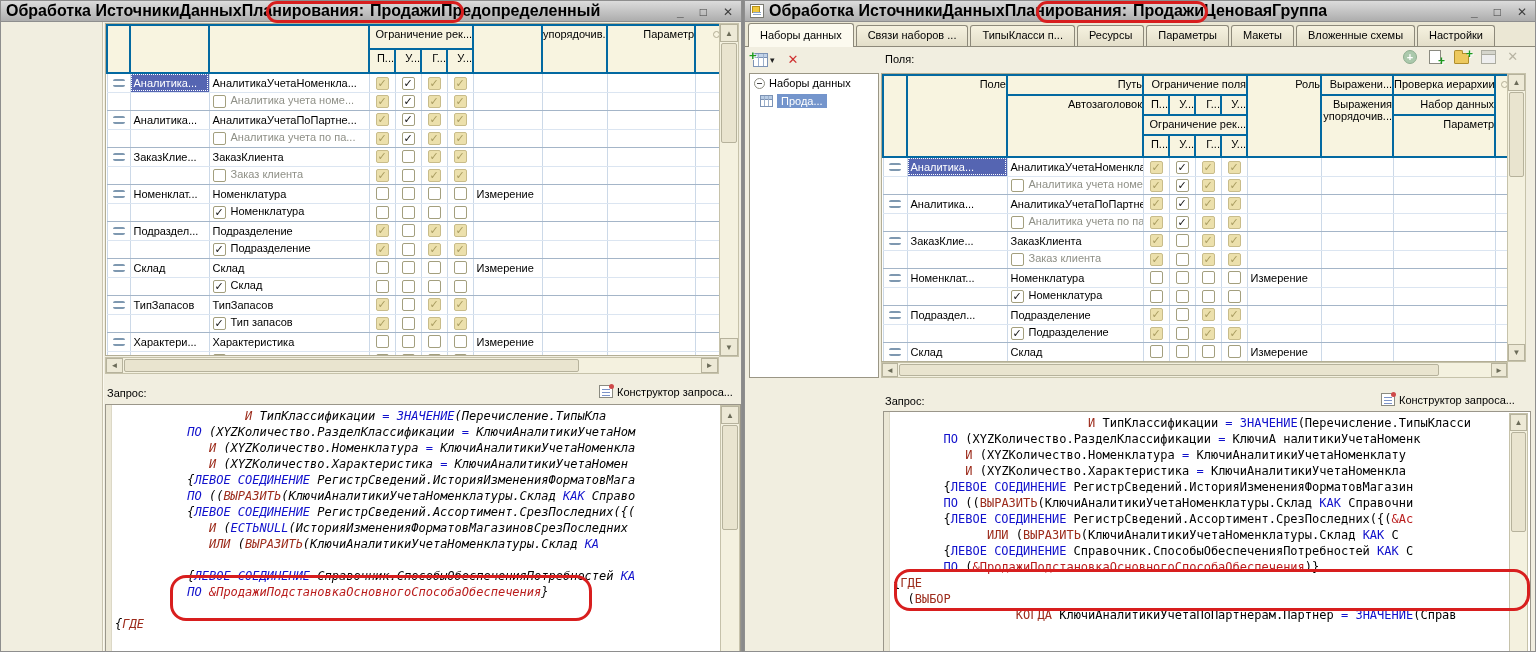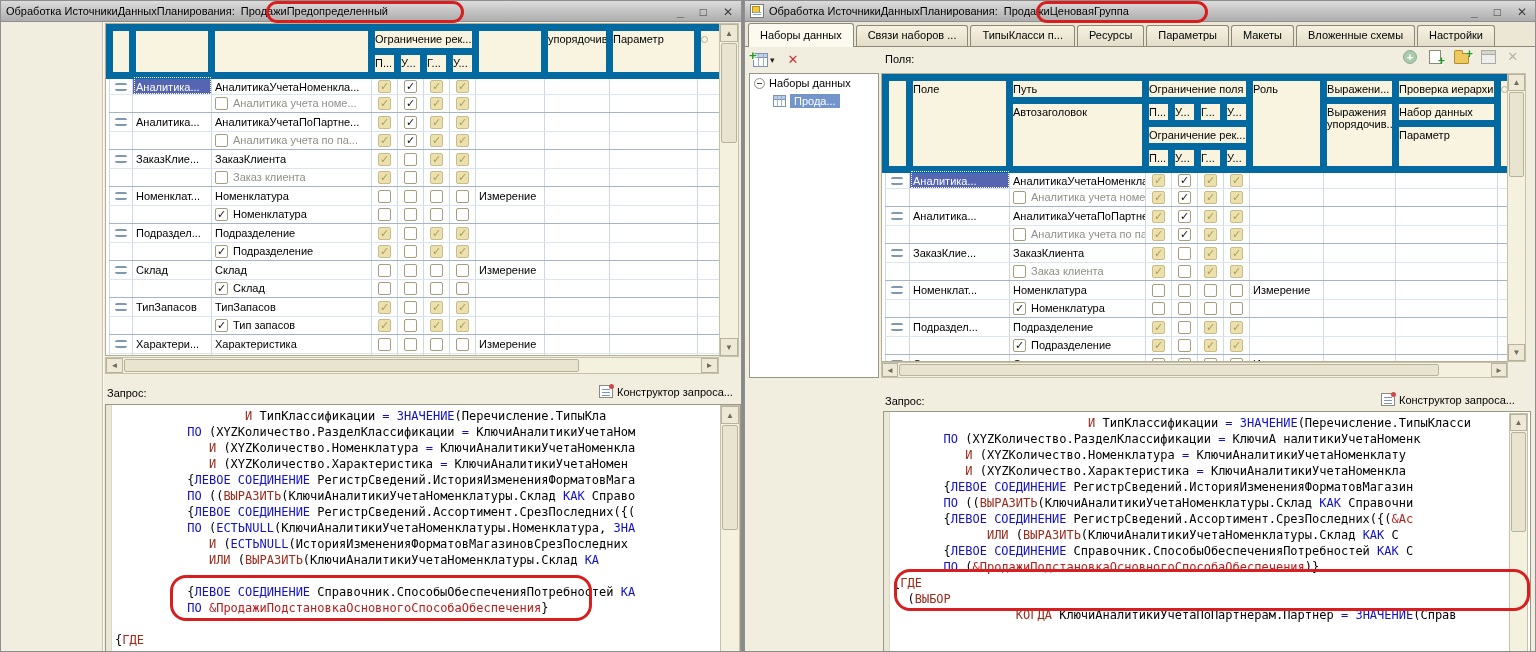--- a/index.html
+++ b/index.html
@@ -7,21 +7,21 @@
   .screen{position:relative;width:1536px;height:652px;overflow:hidden;
     font-family:"Liberation Sans","DejaVu Sans",sans-serif;font-size:11px;color:#000;background:#8a8a8a;}
   .win{position:absolute;top:0;height:652px;background:#f1eee0;border:1px solid #8e8e8e;overflow:hidden;}
   .win-left{left:0;width:742px;}
   .win-right{left:744px;width:792px;}
 
   
   .titlebar{position:absolute;left:0;top:0;right:0;height:21px;
     background:linear-gradient(#dcdcdc,#adadad);border-bottom:1px solid #8e8e8e;
     display:flex;align-items:center;padding:0 5px;gap:5px;}
-  .titlebar .ttl{font-weight:normal;font-size:11px;white-space:nowrap;overflow:hidden;}
+  .titlebar .ttl{font-weight:bold;font-size:16px;white-space:nowrap;overflow:hidden;}
   .ttl-gap{display:inline-block;width:6px;}
   .winbtns{position:absolute;right:8px;top:0;height:21px;display:flex;align-items:center;gap:16px;}
   .wbtn{color:#3d3d3d;font-weight:bold;font-size:12px;line-height:10px;cursor:default;}
   .formicon{width:14px;height:14px;background:#fff;border:1px solid #7a7a72;position:relative;flex:none;}
   .formicon::before{content:"";position:absolute;left:1px;top:1px;width:6px;height:5px;background:#f0c83c;border:1px solid #b89018;}
   .formicon::after{content:"";position:absolute;left:2px;bottom:2px;right:2px;height:1px;background:#8aa4c8;box-shadow:0 -2px 0 #8aa4c8;}
 
   
   .tabbar{position:absolute;left:0;right:0;top:21px;height:25px;background:#ebe7d4;
     border-bottom:1px solid #8d897a;display:flex;align-items:flex-end;padding:2px 0 0 3px;}
@@ -57,22 +57,22 @@
   .exp{width:11px;height:11px;border:1px solid #8c8c80;border-radius:50%;margin:0 4px;position:relative;flex:none;}
   .exp::after{content:"";position:absolute;left:2px;right:2px;top:4px;height:1px;background:#444;}
   .ic-dataset{width:13px;height:12px;background:#fff;border:1px solid #7c93b5;margin-right:4px;flex:none;position:relative;}
   .ic-dataset::before{content:"";position:absolute;left:0;top:0;right:0;height:3px;background:#b9cde6;border-bottom:1px solid #7c93b5;}
   .ic-dataset::after{content:"";position:absolute;left:3px;top:0;bottom:0;width:1px;background:#9db1cc;box-shadow:4px 0 0 #9db1cc;}
   .tree-sel{background:#7495cc;color:#fff;padding:1px 4px;}
 
   
   .tblwrap{position:absolute;background:#fff;overflow:hidden;border:1px solid #b3ae95;}
   table.ftable{table-layout:fixed;border-collapse:collapse;}
-  .ftable th{background:#f8f4e0;border:7px solid #0369a1;font-weight:normal;font-size:11px;
-    text-align:left;padding:2px 0;vertical-align:top;white-space:nowrap;overflow:hidden;}
+  .ftable th{background:#f8f4e0;border:2px solid #0369a1;font-weight:normal;font-size:11px;
+    text-align:right;padding:2px 0;vertical-align:top;white-space:nowrap;overflow:hidden;}
   .ftable td{border-left:1px solid #ccd9e8;border-right:1px solid #ccd9e8;background:#fff;
     padding:1px 3px;white-space:nowrap;overflow:hidden;font-size:11px;vertical-align:middle;}
   tr.r-main{height:19px;padding-left:8px;} tr.r-sub{height:18px;}
   tr.r-main td{border-bottom:1px solid #dbe5f1;}
   tr.r-sub td{border-bottom:1px solid #a4b5c8;}
   td.c-cb,th.c-cb{text-align:center;padding:0;}
   td.sel{background:#5565b2;color:#fff;outline:1px dotted #fff;outline-offset:-2px;}
   .subl{margin-left:5px;} .subl.gray{color:#8f9087;}
   .handle{display:inline-block;width:12px;height:8px;border-top:2px solid #7e98b0;border-bottom:2px solid #7e98b0;border-radius:2px;margin-left:2px;}
   .cb{display:inline-block;width:13px;height:13px;border:1px solid #a39f7e;background:#fff;border-radius:2px;position:relative;vertical-align:middle;}
@@ -374,31 +374,30 @@
       <div class="sbbtn" style="left:0;top:0;width:17px;height:15px;">◄</div>
       <div class="sbthumb" style="left:18px;top:1px;width:455px;height:13px;"></div>
       <div class="sbbtn" style="right:0;top:0;width:17px;height:15px;">►</div>
     </div>
 
     <div class="qlabel" style="left:106px;top:386px;">Запрос:</div>
     <div class="qclink" style="left:598px;top:384px;">
       <span class="icon ic-qc"></span>
       <span>Конструктор запроса...</span>
     </div>
-    <div class="qbox" style="left:104px;top:403px;width:636px;height:249px;">
+    <div class="qbox" style="left:104px;top:403px;width:636px;height:249px;font-style:italic;">
       <div class="qstrip"></div>
       <div class="qpre">
           <div class="qline"><span>                  </span><span class="q-r">И</span><span> ТипКлассификации </span><span class="q-b">=</span><span> </span><span class="q-b">ЗНАЧЕНИЕ</span><span>(Перечисление.ТипыКла</span></div>
           <div class="qline"><span>          </span><span class="q-b">ПО</span><span> (XYZКоличество.РазделКлассификации </span><span class="q-b">=</span><span> КлючиАналитикиУчетаНом</span></div>
           <div class="qline"><span>             </span><span class="q-r">И</span><span> (XYZКоличество.Номенклатура </span><span class="q-b">=</span><span> КлючиАналитикиУчетаНоменкла</span></div>
           <div class="qline"><span>             </span><span class="q-r">И</span><span> (XYZКоличество.Характеристика </span><span class="q-b">=</span><span> КлючиАналитикиУчетаНомен</span></div>
           <div class="qline"><span>          {</span><span class="q-b">ЛЕВОЕ СОЕДИНЕНИЕ</span><span> РегистрСведений.ИсторияИзмененияФорматовМага</span></div>
           <div class="qline"><span>          </span><span class="q-b">ПО</span><span> ((</span><span class="q-r">ВЫРАЗИТЬ</span><span>(КлючиАналитикиУчетаНоменклатуры.Склад </span><span class="q-b">КАК</span><span> Справо</span></div>
           <div class="qline"><span>          {</span><span class="q-b">ЛЕВОЕ СОЕДИНЕНИЕ</span><span> РегистрСведений.Ассортимент.СрезПоследних({(</span></div>
-          <div class="qline"><span>          </span><span class="q-b">ПО</span><span> (</span><span class="q-b">ЕСТЬNULL</span><span>(КлючиАналитикиУчетаНоменклатуры.Номенклатура, </span><span class="q-b">ЗНА</span></div>
           <div class="qline"><span>             </span><span class="q-r">И</span><span> (</span><span class="q-b">ЕСТЬNULL</span><span>(ИсторияИзмененияФорматовМагазиновСрезПоследних</span></div>
           <div class="qline"><span>             </span><span class="q-r">ИЛИ</span><span> (</span><span class="q-r">ВЫРАЗИТЬ</span><span>(КлючиАналитикиУчетаНоменклатуры.Склад </span><span class="q-b">КА</span></div>
           <div class="qline">&nbsp;</div>
           <div class="qline"><span>          {</span><span class="q-b">ЛЕВОЕ СОЕДИНЕНИЕ</span><span> Справочник.СпособыОбеспеченияПотребностей </span><span class="q-b">КА</span></div>
           <div class="qline"><span>          </span><span class="q-b">ПО</span><span> </span><span class="q-p">&amp;ПродажиПодстановкаОсновногоСпособаОбеспечения</span><span>}</span></div>
           <div class="qline">&nbsp;</div>
           <div class="qline"><span>{</span><span class="q-r">ГДЕ</span></div>
         </div>
     </div>
     <div class="sb" style="left:719px;top:404px;width:20px;height:248px;">
@@ -440,21 +439,21 @@
       <span class="icon ic-folder" style="margin-left:10px;"></span>
       <span class="icon ic-grid-gray" style="margin-left:9px;"></span>
       <span class="icon ic-x-gray" style="margin-left:8px;">✕</span>
     </div>
 
     <div class="tree" style="left:4px;top:72px;width:130px;height:305px;">
       <div class="tree-row">
         <span class="exp"></span>
         <span>Наборы данных</span>
       </div>
-      <div class="tree-row" style="padding-left:23px;">
+      <div class="tree-row" style="padding-left:10px;">
         <span class="ic-dataset"></span>
         <span class="tree-sel">Прода...</span>
       </div>
     </div>
 
     <div class="tblwrap" style="left:136px;top:72px;width:627px;height:289px;">
       <table class="ftable" style="width:626px;">
         <colgroup>
           <col style="width:24px">
             <col style="width:100px">

